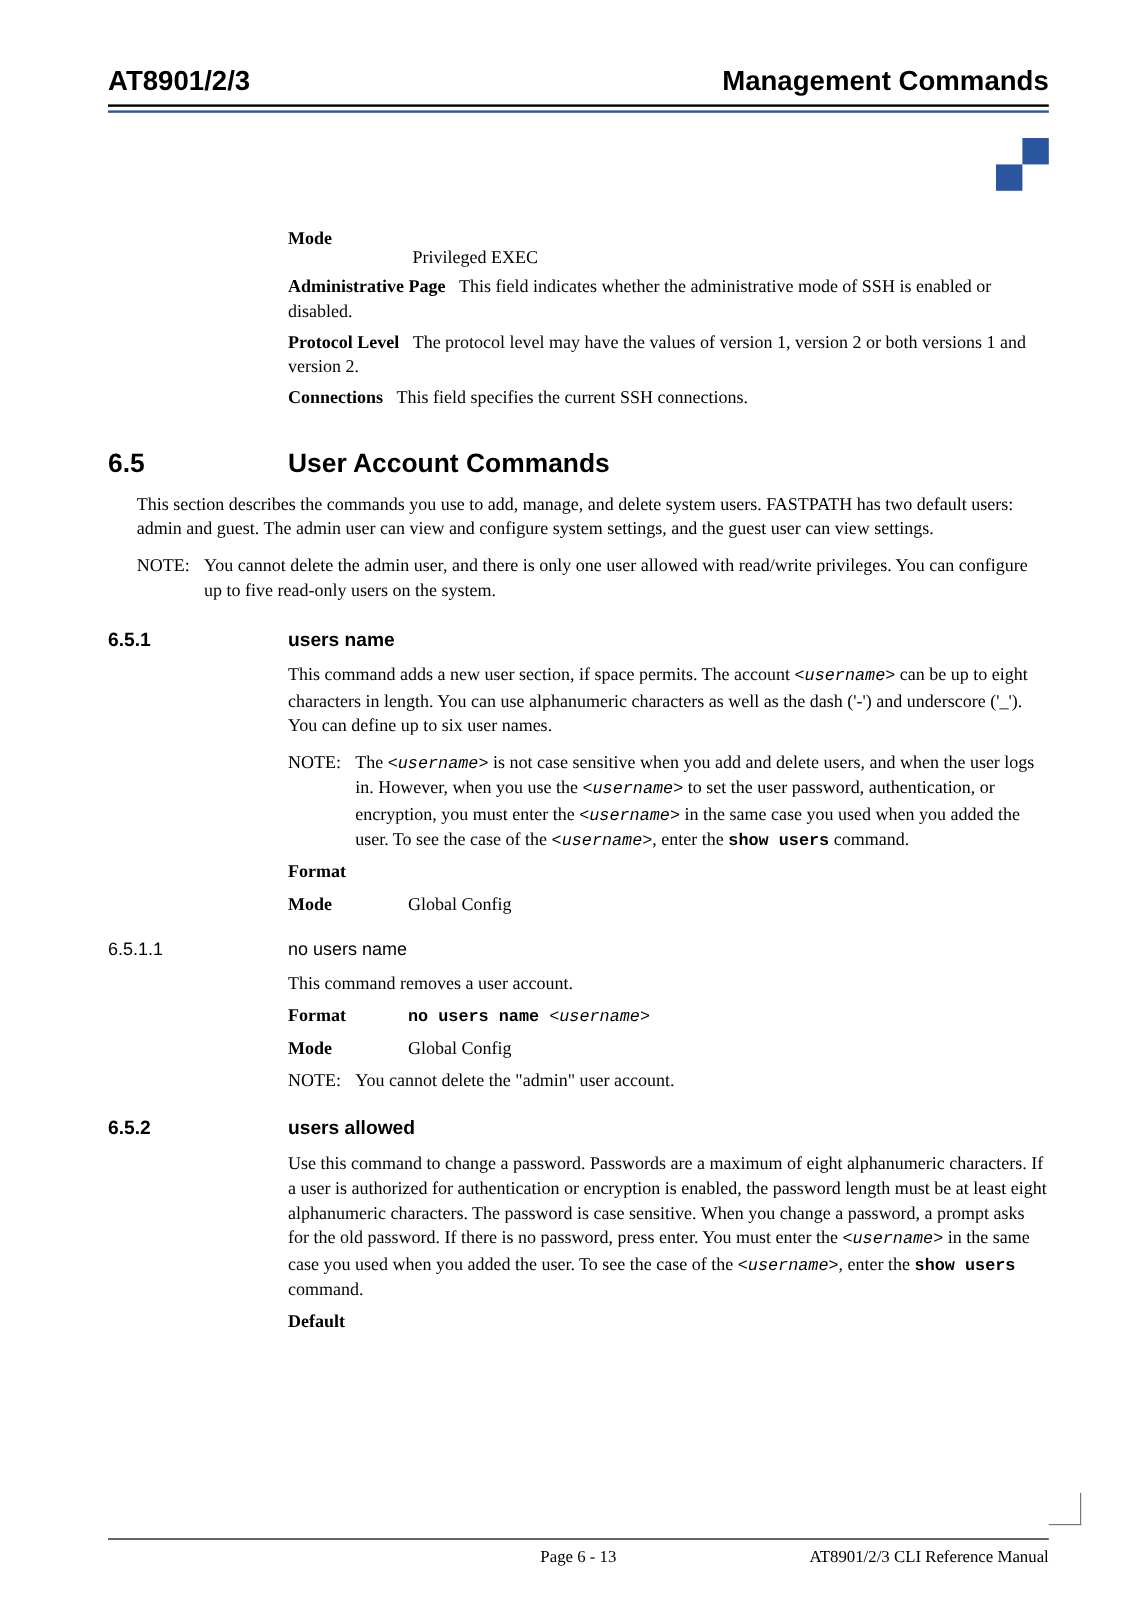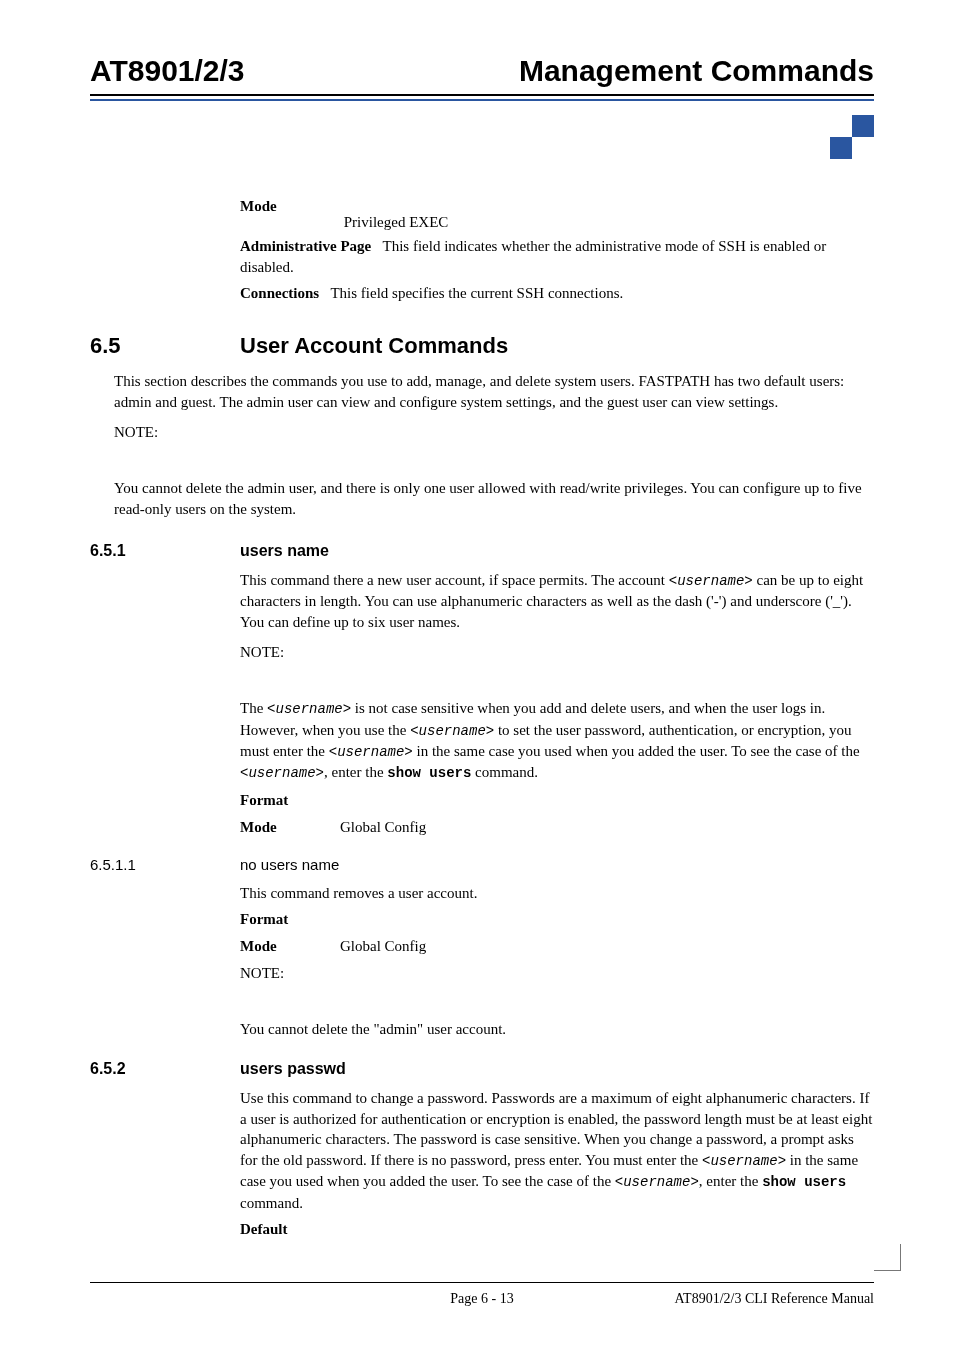--- a/index.html
+++ b/index.html
@@ -16,21 +16,21 @@
   .header-row {
     display: flex;
     justify-content: space-between;
     align-items: baseline;
     border-bottom: 2px solid #000;
     padding-bottom: 6px;
   }
   .header-left, .header-right {
     font-family: Arial, Helvetica, sans-serif;
     font-weight: bold;
-    font-size: 30px;
+    font-size: 23px;
   }
   .blue-rule {
     border-top: 2px solid #2a56a0;
     margin-top: 3px;
   }
   .corner-logo {
     position: absolute;
     top: 115px;
     right: 80px;
     width: 60px;
@@ -75,21 +75,20 @@
 
   .body-para {
     margin-left: 0;
     margin-top: 8px;
     line-height: 1.38;
   }
   .note-row {
     display: flex;
     margin-top: 10px;
     line-height: 1.38;
-    flex-direction: column;
   }
   .note-label { flex: 0 0 56px; }
   .note-text { flex: 1; }
 
   .kv-row { display: flex; margin-top: 6px; line-height: 1.4; }
   .kv-key { flex: 0 0 100px; font-weight: bold; }
   .kv-val { flex: 1; }
   .mono-b { font-family: 'Courier New', Courier, monospace; font-size: 14px; font-weight: bold; }
   .mono-i { font-family: 'Courier New', Courier, monospace; font-size: 14px; font-style: italic; }
 
@@ -139,20 +138,24 @@
   <div class="def-row with-indent">
     <span class="def-term">Mode</span>
     <span class="def-body">Privileged EXEC</span>
   </div>
 
   <div class="def-row">
     <span class="def-term">Administrative Page</span>
     <span>&nbsp;&nbsp;</span><span class="def-body">This field indicates whether the administrative mode of SSH is enabled or disabled.</span>
   </div>
 
+  <div class="def-row" style="margin-top:6px;">
+    <span class="def-term">Protocol Level</span>
+    <span>&nbsp;&nbsp;</span><span class="def-body">The protocol level may have the values of version 1, version 2 or both versions 1 and version 2.</span>
+  </div>
 
   <div class="def-row" style="margin-top:6px;">
     <span class="def-term">Connections</span>
     <span>&nbsp;&nbsp;</span><span class="def-body">This field specifies the current SSH connections.</span>
   </div>
 </div>
 
 <div class="section-row h1">
   <div class="section-number">6.5</div>
   <div class="section-title">User Account Commands</div>
@@ -164,21 +167,21 @@
     <div class="note-text">You cannot delete the admin user, and there is only one user allowed with read/write privileges. You can configure up to five read-only users on the system.</div>
   </div>
 </div>
 
 <div class="section-row h2" style="margin-top:22px;">
   <div class="section-number">6.5.1</div>
   <div class="section-title">users name</div>
 </div>
 <div class="content" style="margin-top:10px;">
   <div class="body-para">
-    <span>This command there a new user account, if space permits. The account </span><span class="mono-i">&lt;username&gt;</span><span> can be up to eight characters in length. You can use alphanumeric characters as well as the dash ('-') and underscore ('_'). You can define up to six user names.</span>
+    <span>This command adds a new user section, if space permits. The account </span><span class="mono-i">&lt;username&gt;</span><span> can be up to eight characters in length. You can use alphanumeric characters as well as the dash ('-') and underscore ('_'). You can define up to six user names.</span>
   </div>
   <div class="note-row">
     <div class="note-label">NOTE:</div>
     <div class="note-text">
       <span>The </span><span class="mono-i">&lt;username&gt;</span><span> is not case sensitive when you add and delete users, and when the user logs in. However, when you use the </span><span class="mono-i">&lt;username&gt;</span><span> to set the user password, authentication, or encryption, you must enter the </span><span class="mono-i">&lt;username&gt;</span><span> in the same case you used when you added the user. To see the case of the </span><span class="mono-i">&lt;username&gt;</span><span>, enter the </span><span class="mono-b">show users</span><span> command.</span>
     </div>
   </div>
   <div class="kv-row">
     <div class="kv-key">Format</div>
   </div>
@@ -189,34 +192,35 @@
 </div>
 
 <div class="section-row h3" style="margin-top:18px;">
   <div class="section-number">6.5.1.1</div>
   <div class="section-title">no users name</div>
 </div>
 <div class="content" style="margin-top:10px;">
   <div class="body-para">This command removes a user account.</div>
   <div class="kv-row">
     <div class="kv-key">Format</div>
+    <div class="kv-val"><span class="mono-b">no users name </span><span class="mono-i">&lt;username&gt;</span></div>
   </div>
   <div class="kv-row">
     <div class="kv-key">Mode</div>
     <div class="kv-val">Global Config</div>
   </div>
   <div class="note-row" style="margin-top:6px;">
     <div class="note-label">NOTE:</div>
     <div class="note-text">You cannot delete the "admin" user account.</div>
   </div>
 </div>
 
 <div class="section-row h2" style="margin-top:20px;">
   <div class="section-number">6.5.2</div>
-  <div class="section-title">users passwd</div>
+  <div class="section-title">users allowed</div>
 </div>
 <div class="content" style="margin-top:10px;">
   <div class="body-para">
     <span>Use this command to change a password. Passwords are a maximum of eight alphanumeric characters. If a user is authorized for authentication or encryption is enabled, the password length must be at least eight alphanumeric characters. The password is case sensitive. When you change a password, a prompt asks for the old password. If there is no password, press enter. You must enter the </span><span class="mono-i">&lt;username&gt;</span><span> in the same case you used when you added the user. To see the case of the </span><span class="mono-i">&lt;username&gt;</span><span>, enter the </span><span class="mono-b">show users</span><span> command.</span>
   </div>
   <div class="kv-row">
     <div class="kv-key">Default</div>
   </div>
 </div>
 

